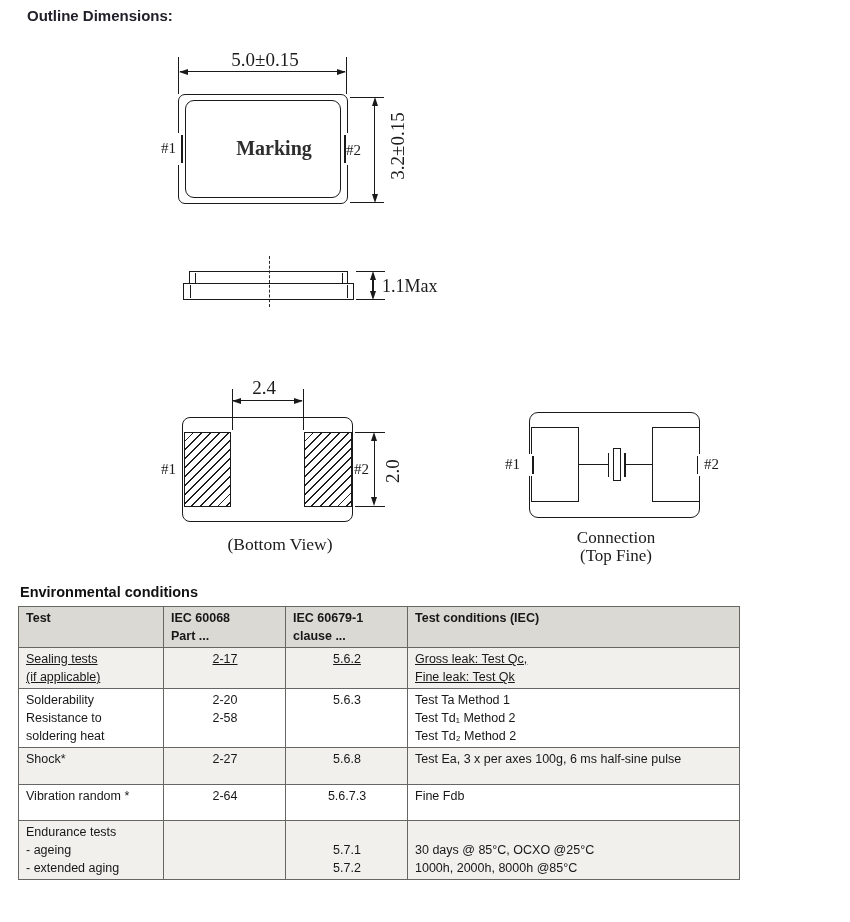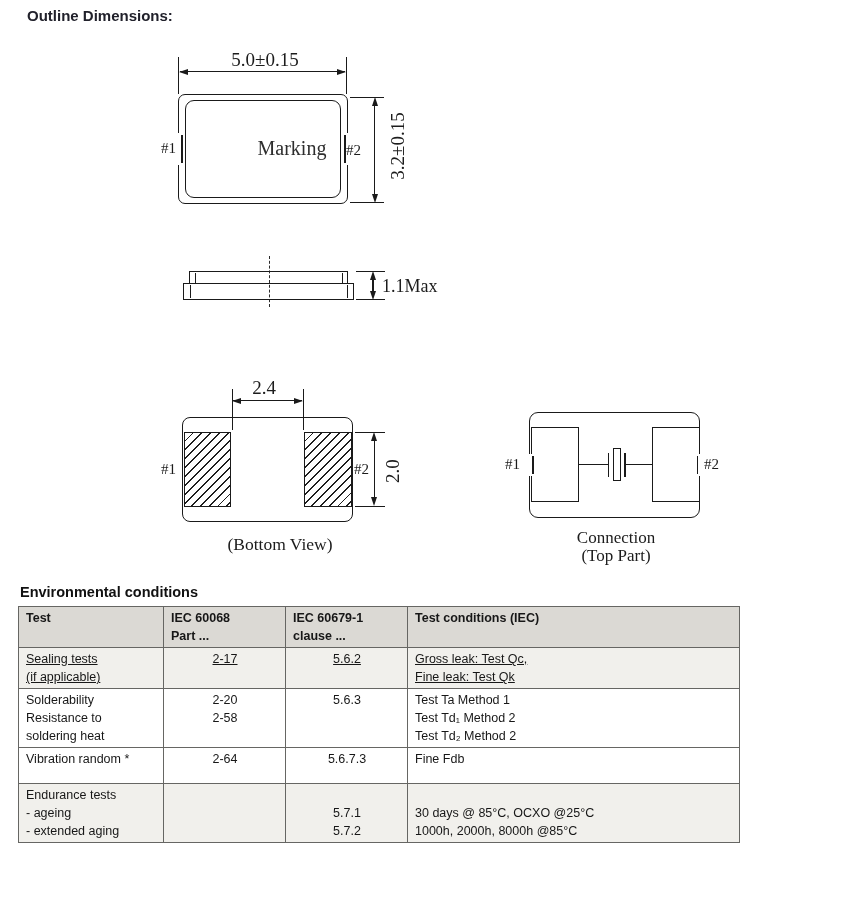--- a/index.html
+++ b/index.html
@@ -69,21 +69,21 @@
     <div class="arr arr-r" style="left:337px; top:68.5px;"></div>
 
     <div class="rect" style="left:178px; top:94px; width:170px; height:110px; border-radius:7px;"></div>
     <div class="rect" style="left:185px; top:100px; width:156px; height:98px; border-radius:9px;"></div>
 
     <div class="erase" style="left:176px; top:133px; width:5px; height:32px;"></div>
     <div class="vline" style="left:181px; top:135px; height:28px; width:1.5px;"></div>
     <div class="erase" style="left:345px; top:133px; width:5px; height:32px;"></div>
     <div class="vline" style="left:344px; top:135px; height:28px; width:1.5px;"></div>
 
-    <div class="mark ctr" style="left:201px; top:137px; width:182px;">Marking</div>
+    <div class="mark ctr" style="left:183px; top:137px; width:182px;font-weight:bold;">Marking</div>
     <div class="pin" style="left:161px; top:140px;">#1</div>
     <div class="pin" style="left:346px; top:142px;">#2</div>
 
     <div class="hline" style="left:350px; top:97px; width:34px;"></div>
     <div class="hline" style="left:350px; top:202px; width:34px;"></div>
     <div class="vline" style="left:374px; top:101px; height:98px;"></div>
     <div class="arr arr-u" style="left:371.5px; top:97px;"></div>
     <div class="arr arr-d" style="left:371.5px; top:194px;"></div>
     <div class="dim ctr rot" style="left:350px; top:137px; width:92px; height:18px;">3.2±0.15</div>
   </div>
@@ -143,21 +143,21 @@
 
     <div class="erase" style="left:527.5px; top:454px; width:4px; height:22px;"></div>
     <div class="vline" style="left:532px; top:456px; height:18px; width:1.5px;"></div>
     <div class="erase" style="left:698px; top:454px; width:4px; height:22px;"></div>
     <div class="vline" style="left:696.5px; top:456px; height:18px; width:1.5px;"></div>
 
     <div class="pin" style="left:505px; top:456px;">#1</div>
     <div class="pin" style="left:704px; top:456px;">#2</div>
 
     <div class="cap ctr" style="left:555px; top:528px; width:122px;">Connection</div>
-    <div class="cap ctr" style="left:555px; top:546px; width:122px;">(Top Part)</div>
+    <div class="cap ctr" style="left:555px; top:546px; width:122px;">(Top Fine)</div>
   </div>
 
   <div class="heading" style="left:20px; top:584px; font-size:14.5px; color:#111111;">Environmental conditions</div>
 
   <table class="env">
     <colgroup>
       <col style="width:145px;">
         <col style="width:122px;">
         <col style="width:122px;">
         <col style="width:332px;">
@@ -183,20 +183,26 @@
       <td>Solderability
 Resistance to
 soldering heat</td>
       <td class="c">2-20
 2-58</td>
       <td class="c">5.6.3</td>
       <td>Test Ta Method 1
 Test Td₁ Method 2
 Test Td₂ Method 2</td>
     </tr>
+    <tr style="height:37px;" class="tint">
+      <td>Shock*</td>
+      <td class="c">2-27</td>
+      <td class="c">5.6.8</td>
+      <td>Test Ea, 3 x per axes 100g, 6 ms half-sine pulse</td>
+    </tr>
     <tr style="height:36px;">
       <td>Vibration random *</td>
       <td class="c">2-64</td>
       <td class="c">5.6.7.3</td>
       <td>Fine Fdb</td>
     </tr>
     <tr style="height:56px;" class="tint">
       <td>Endurance tests
 - ageing
 - extended aging</td>

